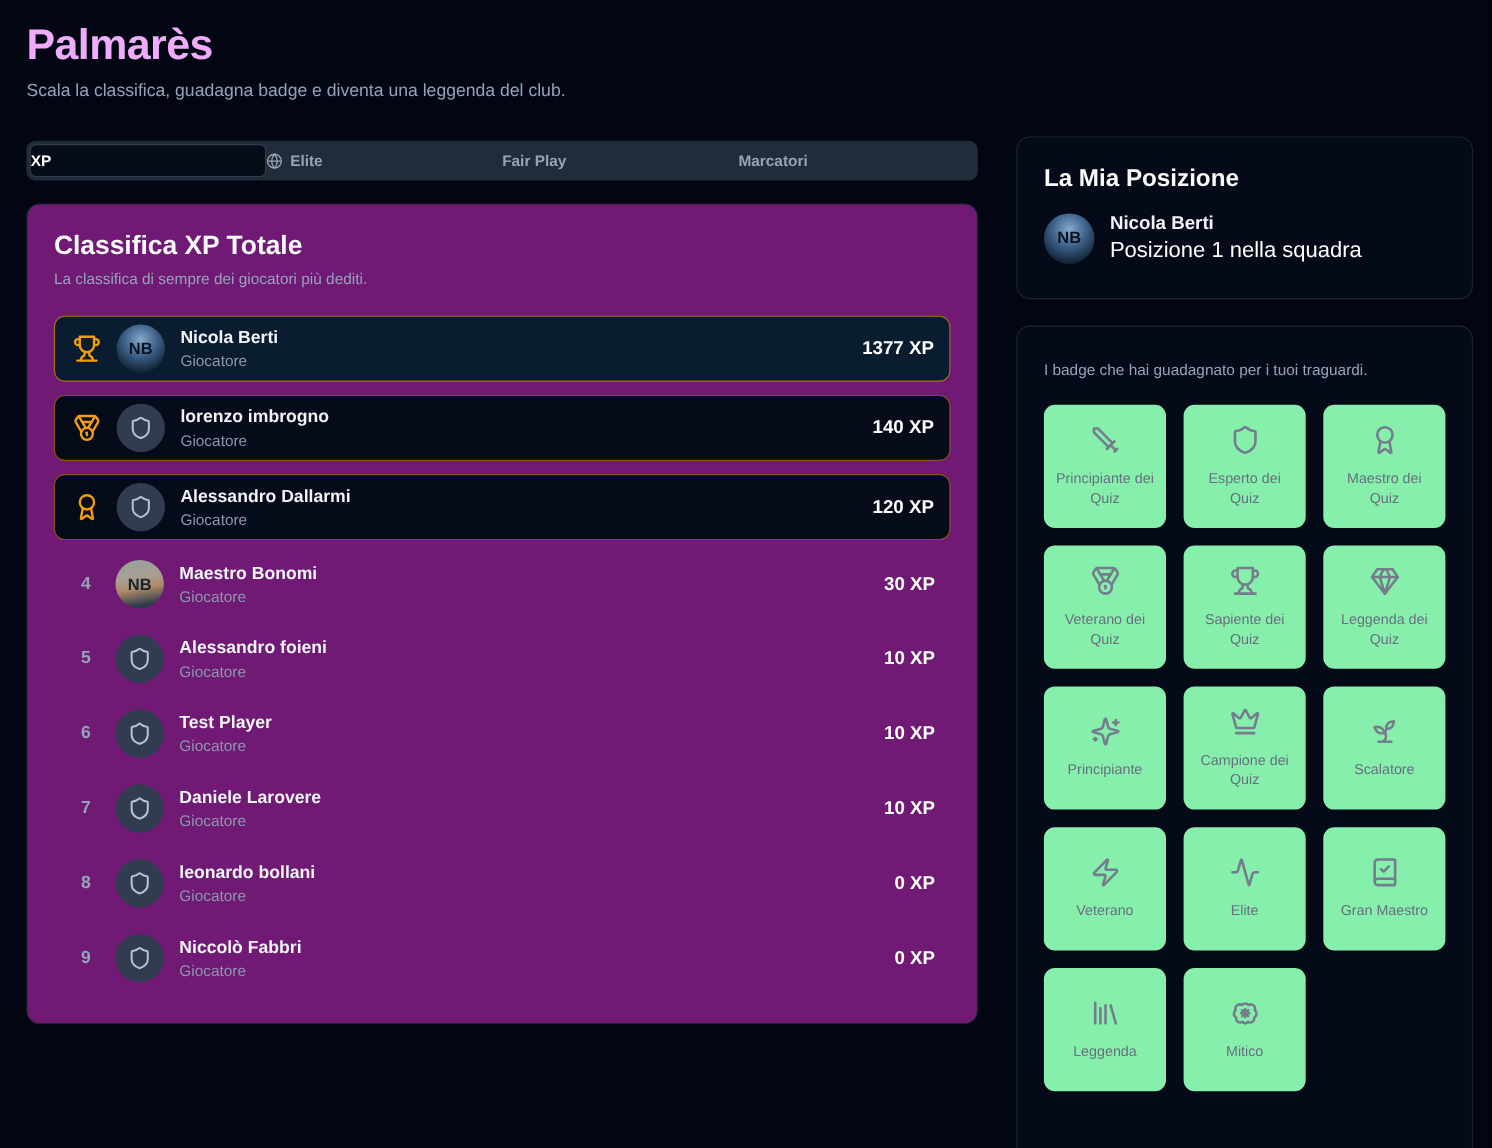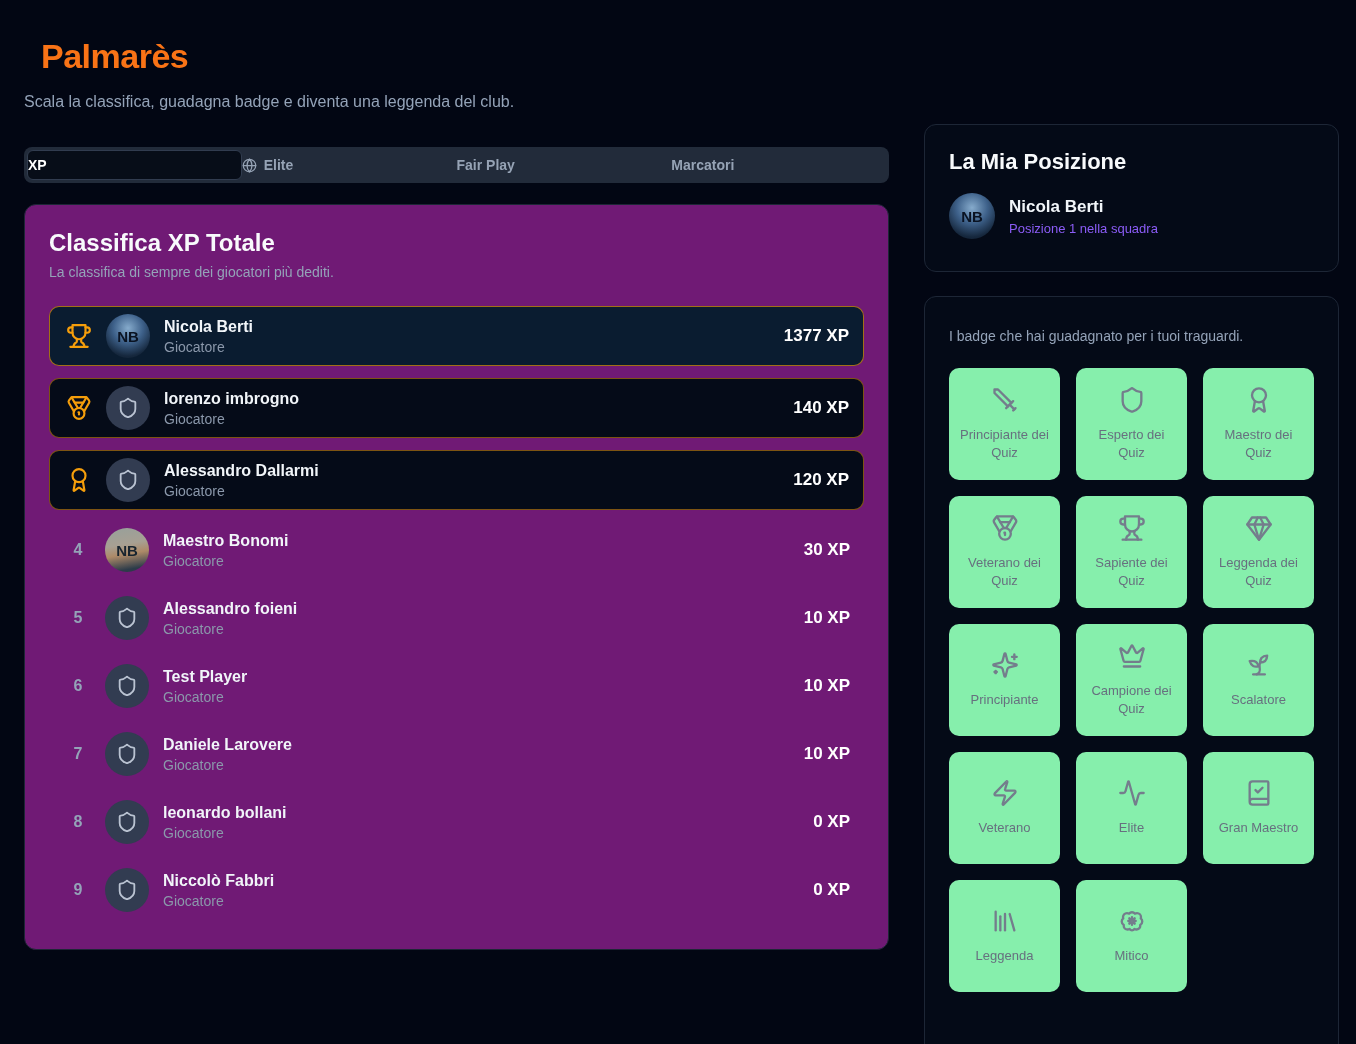--- a/index.html
+++ b/index.html
@@ -7,21 +7,21 @@
   body {
     width: 1356px; height: 1044px; overflow: hidden;
     background: #020613;
     font-family: "Liberation Sans", sans-serif;
     color: #f8fafc;
   }
   .page { padding: 20px 17px 0 24px; display: flex; gap: 35px; }
   .main-col { width: 865px; flex: none; }
   .side-col { width: 415px; flex: none; padding-top: 104px; }
 
-  .page-title { margin: 17px; font-size: 34px; font-weight: 700; letter-spacing: -0.5px; color: #f97316; }
+  .page-title { margin: 0; font-size: 39px; font-weight: 700; letter-spacing: -0.5px; color: #f0abfc; }
   .page-subtitle { margin-top: 10px; font-size: 16px; color: #94a3b8; }
 
   .tab-bar {
     margin-top: 36px; height: 36px; background: #222b3a; border-radius: 8px;
     padding: 3px; display: grid; grid-template-columns: repeat(4, 1fr);
   }
   .tab {
     display: flex; align-items: center; justify-content: flex-start; gap: 7px;
     font-size: 14px; font-weight: 600; color: #96a3b5; border-radius: 6px; cursor: pointer;
   }
@@ -57,21 +57,21 @@
   .who .name { font-size: 16px; font-weight: 700; color: #f1f5f9; }
   .who .role { margin-top: 3px; font-size: 14px; color: #8b98ab; }
   .xp { margin-left: auto; font-size: 17px; font-weight: 700; color: #ffffff; }
 
   .side-card { background: #040a17; border: 1px solid #1d2636; border-radius: 12px; padding: 24px; }
   #my-position-card { height: 148px; }
   .side-title { font-size: 22px; font-weight: 700; color: #f8fafc; }
   .me { display: flex; align-items: center; margin-top: 18px; gap: 14px; }
   .me .avatar { width: 46px; height: 46px; margin-left: 0; }
   .me-name { font-size: 17px; font-weight: 700; color: #f1f5f9; }
-  .me-status { margin-top: 4px; font-size: 13px; color: #8b5cf6; }
+  .me-status { margin-top: 4px; font-size: 20px; color: #ffffff; }
 
   #trophies-card { margin-top: 24px; min-height: 776px; }
   .badge-grid { margin-top: 24px; display: grid; grid-template-columns: repeat(3, 1fr); gap: 16px; }
   .badge {
     background: #86efac; border-radius: 10px; height: 112px; padding: 10px;
     display: flex; flex-direction: column; align-items: center; justify-content: center;
   }
   .badge .bicon { color: #747d8c; display: flex; }
   .badge .blabel { margin-top: 12px; font-size: 13px; line-height: 1.4; text-align: center; color: #67707f; max-width: 96px; }
 </style>

